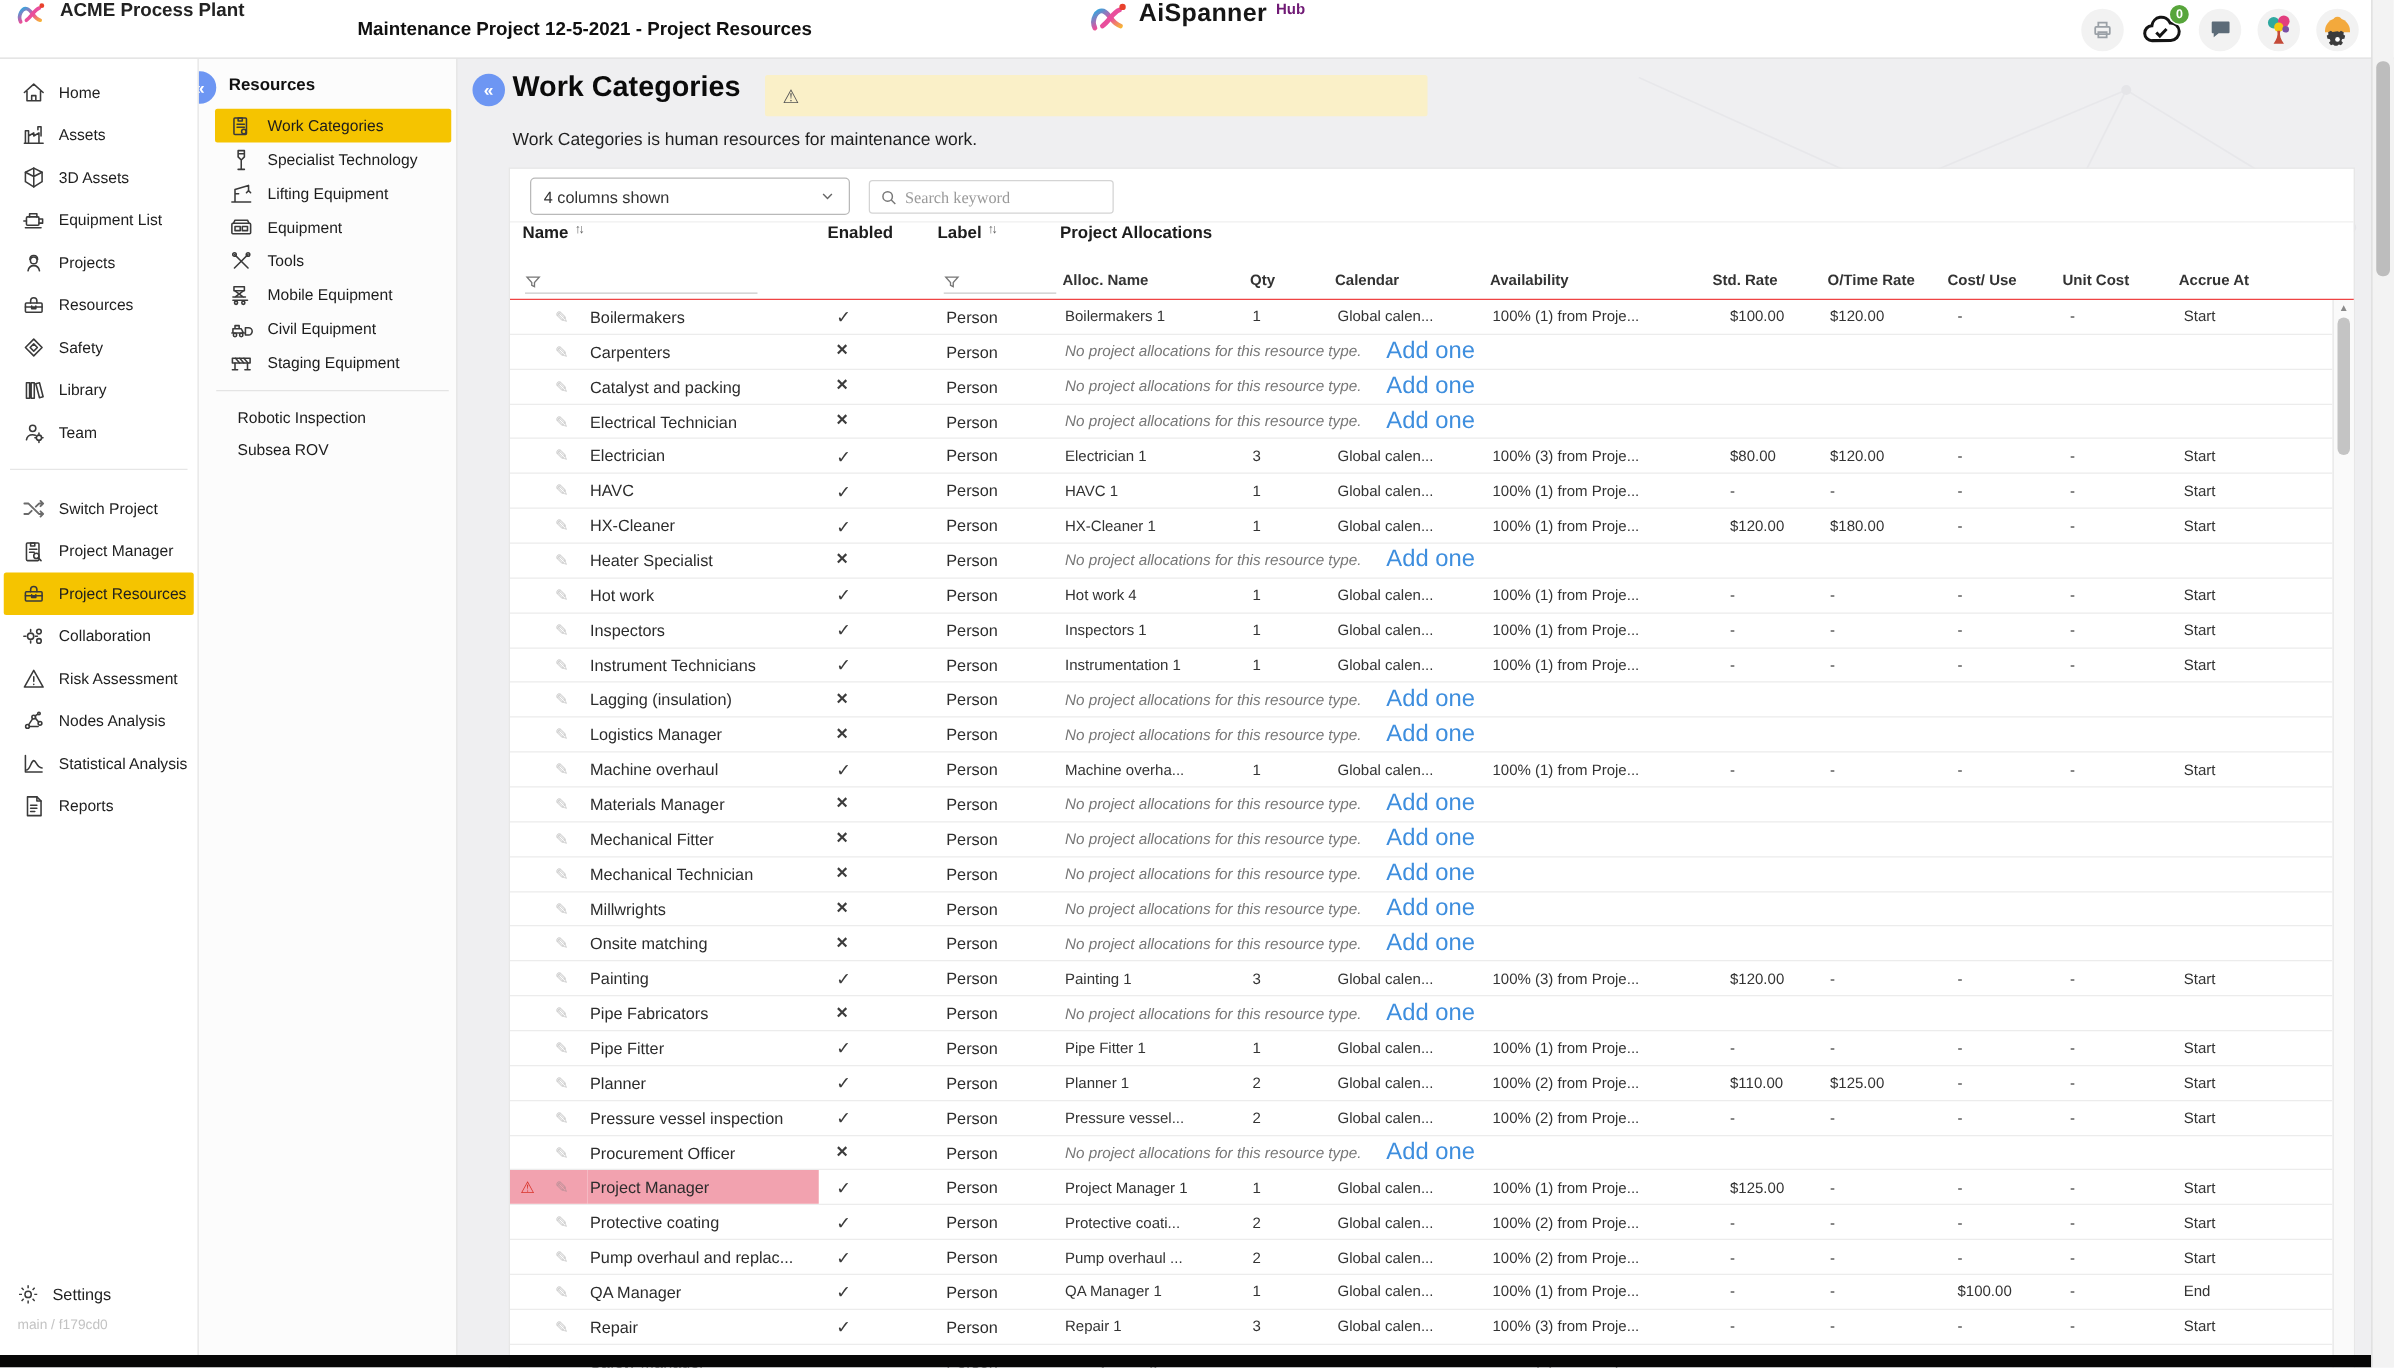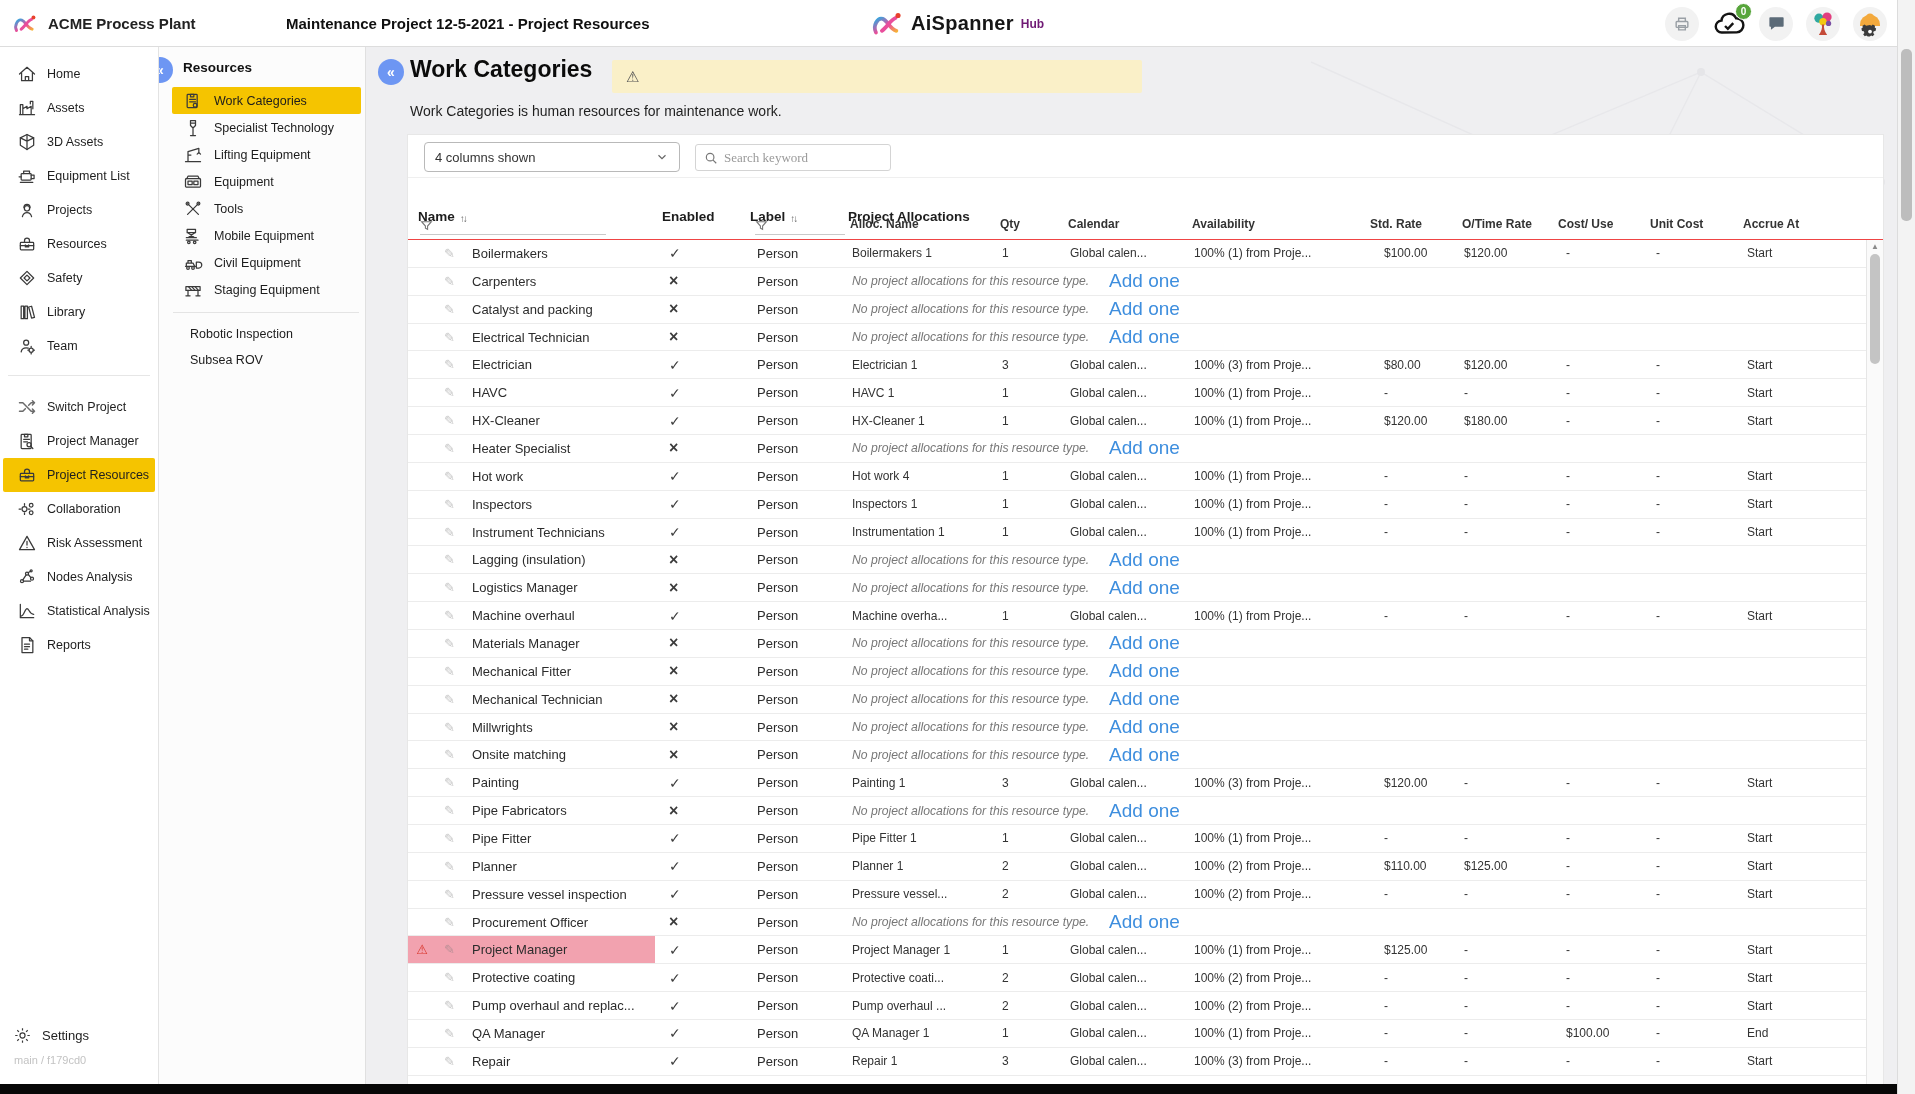--- a/index.html
+++ b/index.html
@@ -1,24 +1,24 @@
 <!DOCTYPE html>
 <html><head>
 <meta charset="utf-8">
 <style>
   *{box-sizing:border-box;margin:0;padding:0}
   html,body{width:1915px;height:1094px;overflow:hidden}
   body{font-family:"Liberation Sans",sans-serif;background:#efeff1;position:relative;color:#222}
 
   
   .topbar{position:absolute;top:0;left:0;width:1915px;height:47px;background:#fff;border-bottom:1px solid #ddd;z-index:30}
-  .tb-left{position:absolute;left:12px;top:0;height:47px;display:flex;align-items:center;gap:10px}
+  .tb-left{position:absolute;left:12px;top:0;height:47px;display:flex;align-items:flex-start;gap:10px}
   .org-name{font-size:15px;font-weight:700;color:#222}
   .tb-title{position:absolute;left:286px;top:0;height:47px;display:flex;align-items:center;font-size:15px;font-weight:700;color:#101010}
-  .brand{position:absolute;left:870px;top:0;height:47px;display:flex;align-items:center;gap:7px}
+  .brand{position:absolute;left:870px;top:0;height:47px;display:flex;gap:7px}
   .brand-name{font-size:20px;font-weight:700;color:#161616;letter-spacing:.3px}
   .brand-suffix{font-size:12px;font-weight:700;color:#701a75}
   .tb-icons{position:absolute;right:28px;top:0;height:47px;display:flex;align-items:center;gap:13px}
   .circ{width:34px;height:34px;border-radius:50%;background:#f2f2f2;display:flex;align-items:center;justify-content:center;cursor:pointer;position:relative}
   .circ.plain{background:transparent}
   .badge{position:absolute;top:-4px;right:-6px;width:17px;height:17px;border-radius:50%;background:#57A53B;color:#fff;font-size:10px;font-weight:700;display:flex;align-items:center;justify-content:center;border:1px solid #fff}
 
   
   .sidebar{position:absolute;top:47px;left:0;width:159px;height:1047px;background:#fff;border-right:1px solid #e3e3e3;z-index:20}
   .side-nav{padding-top:10px}
@@ -56,21 +56,21 @@
   
   .card{position:absolute;left:42px;top:88px;width:1475px;height:996px;background:#fff;outline:1px solid #e7e7e7}
   .toolbar{position:absolute;left:0;top:0;width:100%;height:42px}
   .dropdown{position:absolute;left:16px;top:7px;width:256px;height:30px;border:1px solid #b9b9b9;border-radius:4px;background:#fff;display:flex;align-items:center;padding:0 10px;cursor:pointer}
   .dropdown .dd-lbl{font-size:13px;color:#333;flex:1}
   .searchbox{position:absolute;left:287px;top:9px;width:196px;height:27px;border:1px solid #d4d4d4;border-radius:3px;background:#fff;display:flex;align-items:center;padding:0 8px;gap:6px}
   .searchbox input{border:none;outline:none;flex:1;font-size:13px;font-family:Liberation Serif, serif;color:#333;background:transparent}
   .searchbox input::placeholder{color:#9a9a9a}
 
   .thead{position:absolute;left:0;top:42px;width:100%;height:30px;border-top:1px solid #efefef}
-  .th{position:absolute;top:16px;height:30px;display:flex;align-items:flex-end;font-size:13.5px;font-weight:700;color:#1d1d1d;gap:5px;cursor:pointer}
+  .th{position:absolute;top:0;height:30px;display:flex;align-items:flex-start;font-size:13.5px;font-weight:700;color:#1d1d1d;gap:5px;cursor:pointer}
   .sort{font-size:10px;color:#666;letter-spacing:-2px;font-weight:400}
   .subhead{position:absolute;left:0;top:72px;width:100%;height:33px;border-bottom:1px solid #ef4444}
   .filterbox{position:absolute;top:4px;height:24px;display:flex;align-items:flex-end;gap:5px;border-bottom:1px solid #c9c9c9;padding-bottom:2px}
   .filterbox input{border:none;outline:none;flex:1;font-size:12px;font-family:"Liberation Sans",sans-serif;background:transparent;min-width:10px}
   .subcol{position:absolute;top:0;height:33px;display:flex;align-items:center;font-size:12px;font-weight:700;color:#333}
 
   .rows{position:absolute;left:0;top:105px;width:1458px;height:891px;overflow:hidden}
   .t-row{display:grid;grid-template-columns:28px 34px 185px 100px 95px 150px 68px 124px 178px 92px 96px 90px 95px 123px;height:27.86px;border-bottom:1px solid #ececec;cursor:default}
   .c{display:flex;align-items:center;font-size:12px;color:#333;overflow:hidden;white-space:nowrap;padding-left:2px}
   .c-warn{justify-content:center;padding-left:0}

